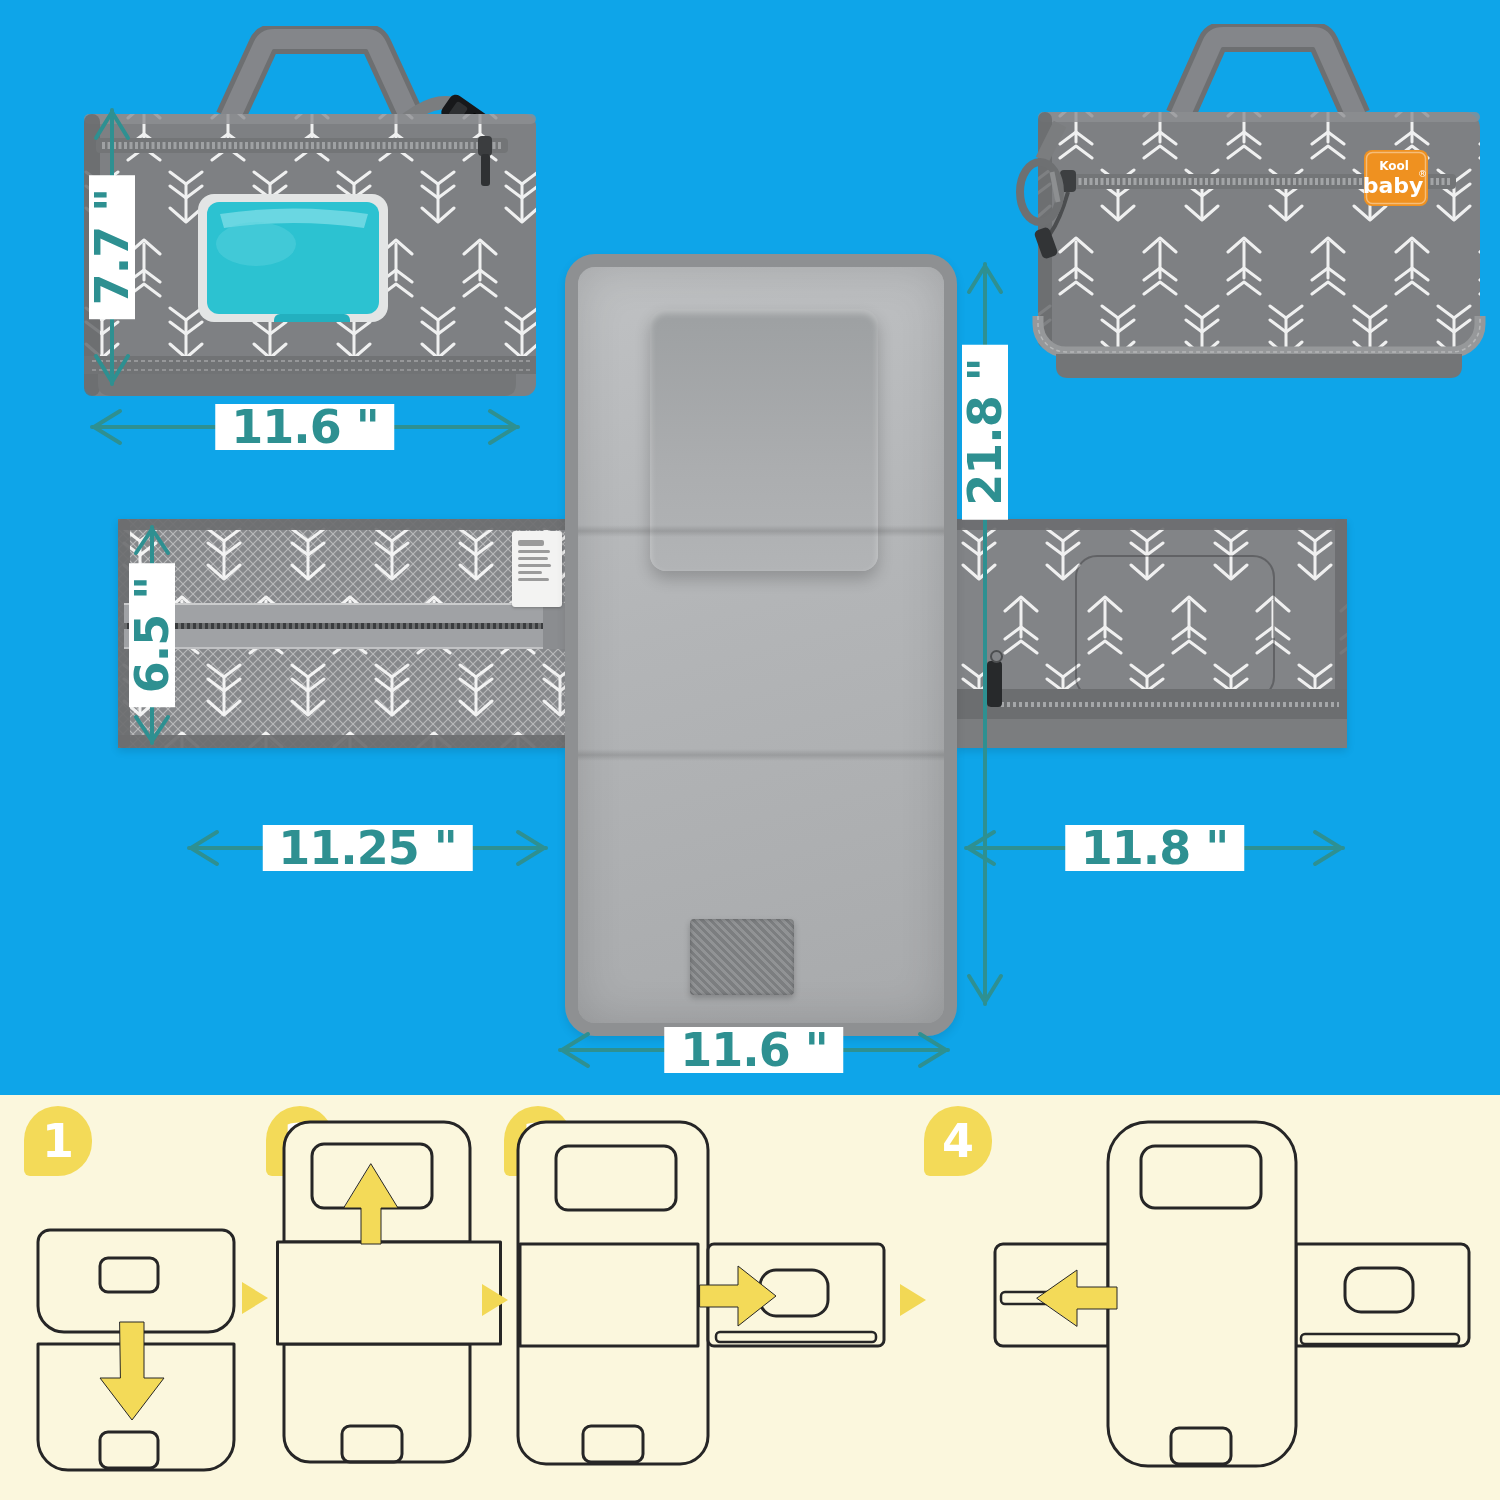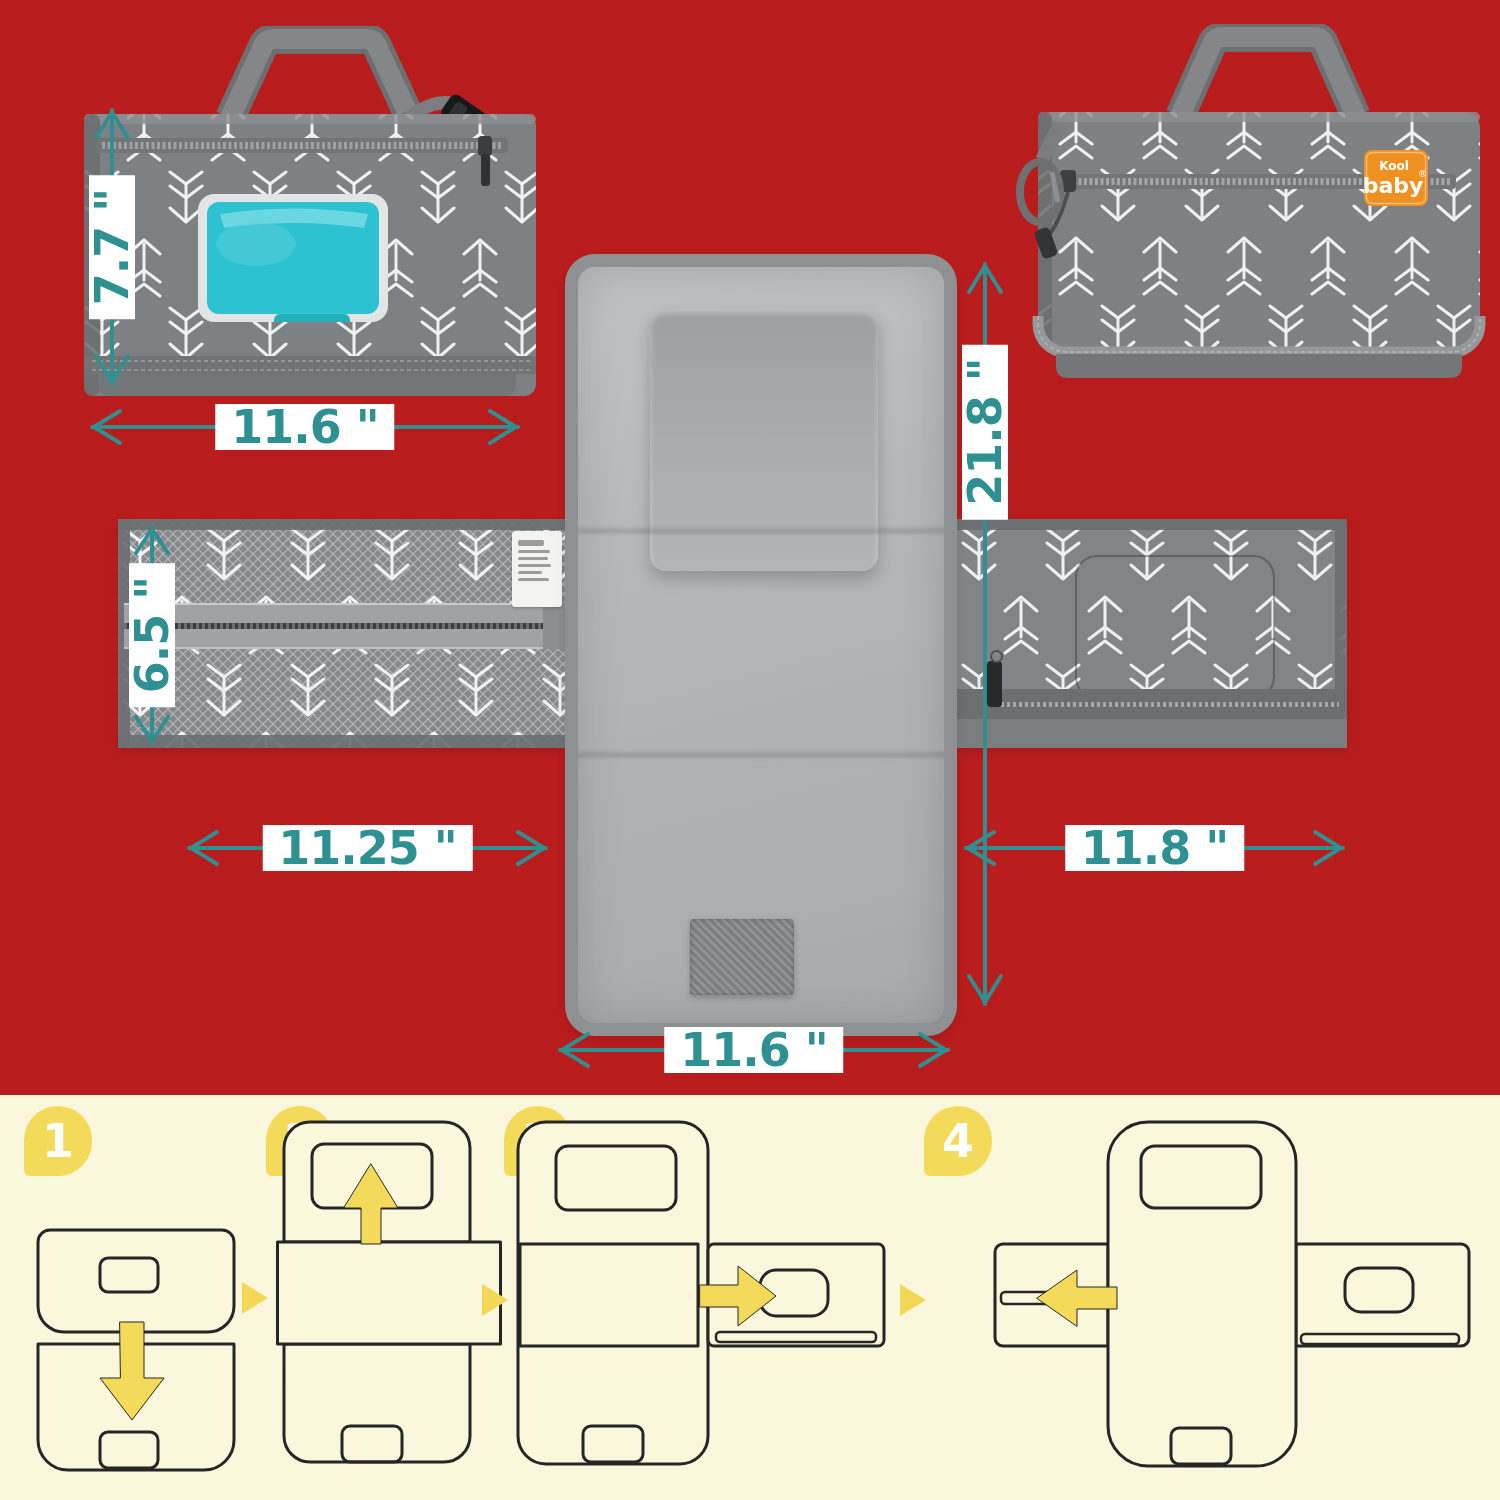--- a/index.html
+++ b/index.html
@@ -1,16 +1,16 @@
 <!DOCTYPE html>
 <html><head>
 <meta charset="utf-8">
 <style>
   html,body{margin:0;padding:0;background:#ffffff;}
-  #canvas{position:relative;width:1500px;height:1500px;background:#b91c1c;overflow:hidden;
+  #canvas{position:relative;width:1500px;height:1500px;background:#0ea5e9;overflow:hidden;
           font-family:"DejaVu Sans","Liberation Sans",sans-serif;}
   .abs{position:absolute;}
   svg{display:block;}
 
   
   .dim{position:absolute;color:#2e9091;}
   .dim svg line,.dim svg path{stroke:#2e9091;stroke-width:4;fill:none;stroke-linecap:round;stroke-linejoin:round;}
   .dim-label{position:absolute;left:50%;top:50%;transform:translate(-50%,-50%);
              background:#ffffff;padding:0 16px;font-size:46px;font-weight:700;letter-spacing:-1px;
              white-space:nowrap;line-height:1;}

